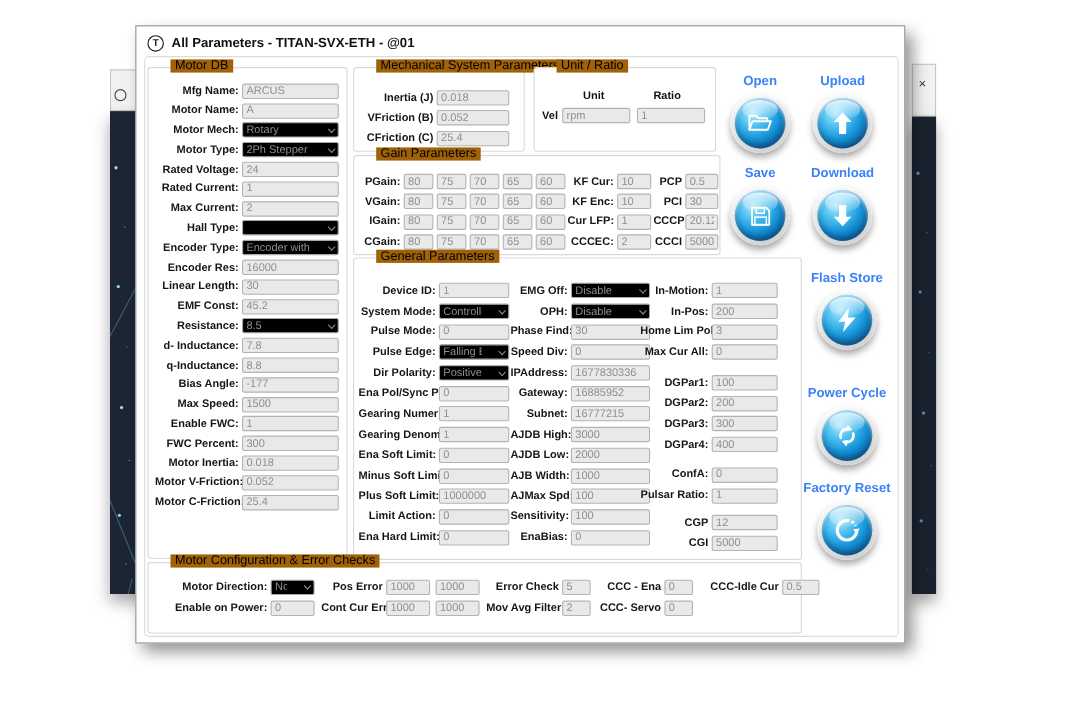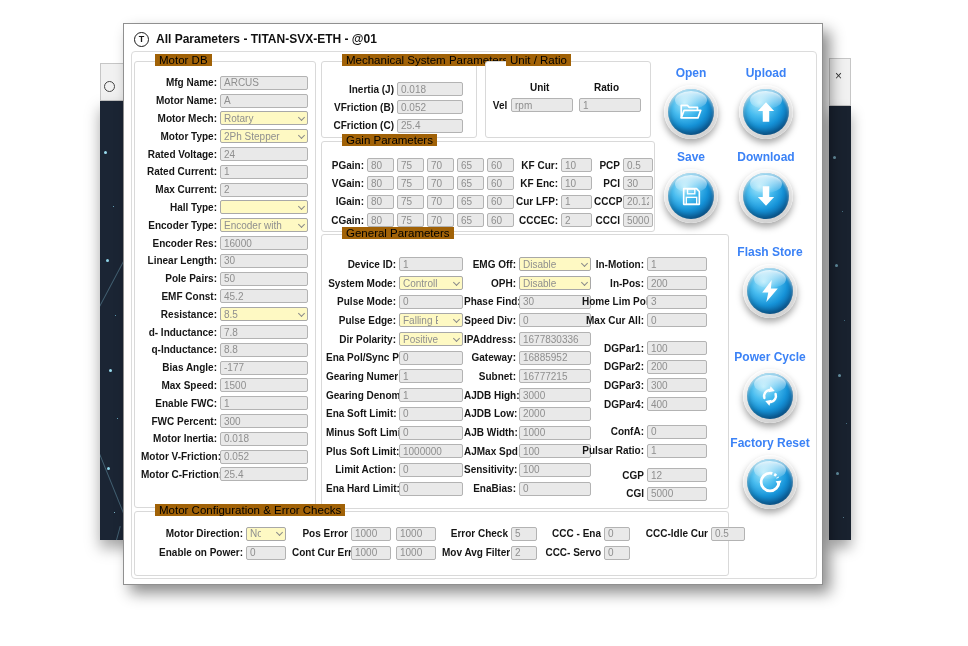--- a/index.html
+++ b/index.html
@@ -77,21 +77,21 @@
   .frow { display: flex; align-items: center; }
   .flabel {
     font-size: 10px; font-weight: bold; color: #151515; text-align: right;
     margin-right: 3px; white-space: nowrap; flex: none;
   }
   .fbox {
     height: 14px; background: #e9e9e9; border: 1px solid #b3b3b3; border-radius: 2px;
     display: flex; align-items: center; padding: 0 3px; overflow: hidden; flex: none;
   }
   .fbox + .fbox { margin-left: 3px; }
-  .fselect { background: #fef9c3; border-color: #a8a8a8; gap: 16px; }
+  .fselect { background: #000000; border-color: #a8a8a8; gap: 16px; }
   .fval {
     font-size: 10px; color: #8f8f8f; white-space: nowrap; overflow: hidden;
     flex: 1 1 auto; min-width: 0;
   }
   .chev {
     width: 5px; height: 5px; border-right: 1.4px solid #8a8a8a;
     border-bottom: 1.4px solid #8a8a8a; transform: rotate(45deg);
     margin-left: auto; margin-top: -2px; flex: none;
   }
   .motor-rows { position: absolute; left: 6px; top: 12px; }
@@ -253,26 +253,20 @@
             <span class="fval">16000</span>
           </div>
         </div>
         <div class="frow">
           <span class="flabel">Linear Length:</span>
           <div class="fbox">
             <span class="fval">30</span>
           </div>
         </div>
         <div class="frow">
-          <span class="flabel">Pole Pairs:</span>
-          <div class="fbox">
-            <span class="fval">50</span>
-          </div>
-        </div>
-        <div class="frow">
           <span class="flabel">EMF Const:</span>
           <div class="fbox">
             <span class="fval">45.2</span>
           </div>
         </div>
         <div class="frow">
           <span class="flabel">Resistance:</span>
           <div class="fbox fselect">
             <span class="fval">8.5</span>
             <span class="chev"></span>

